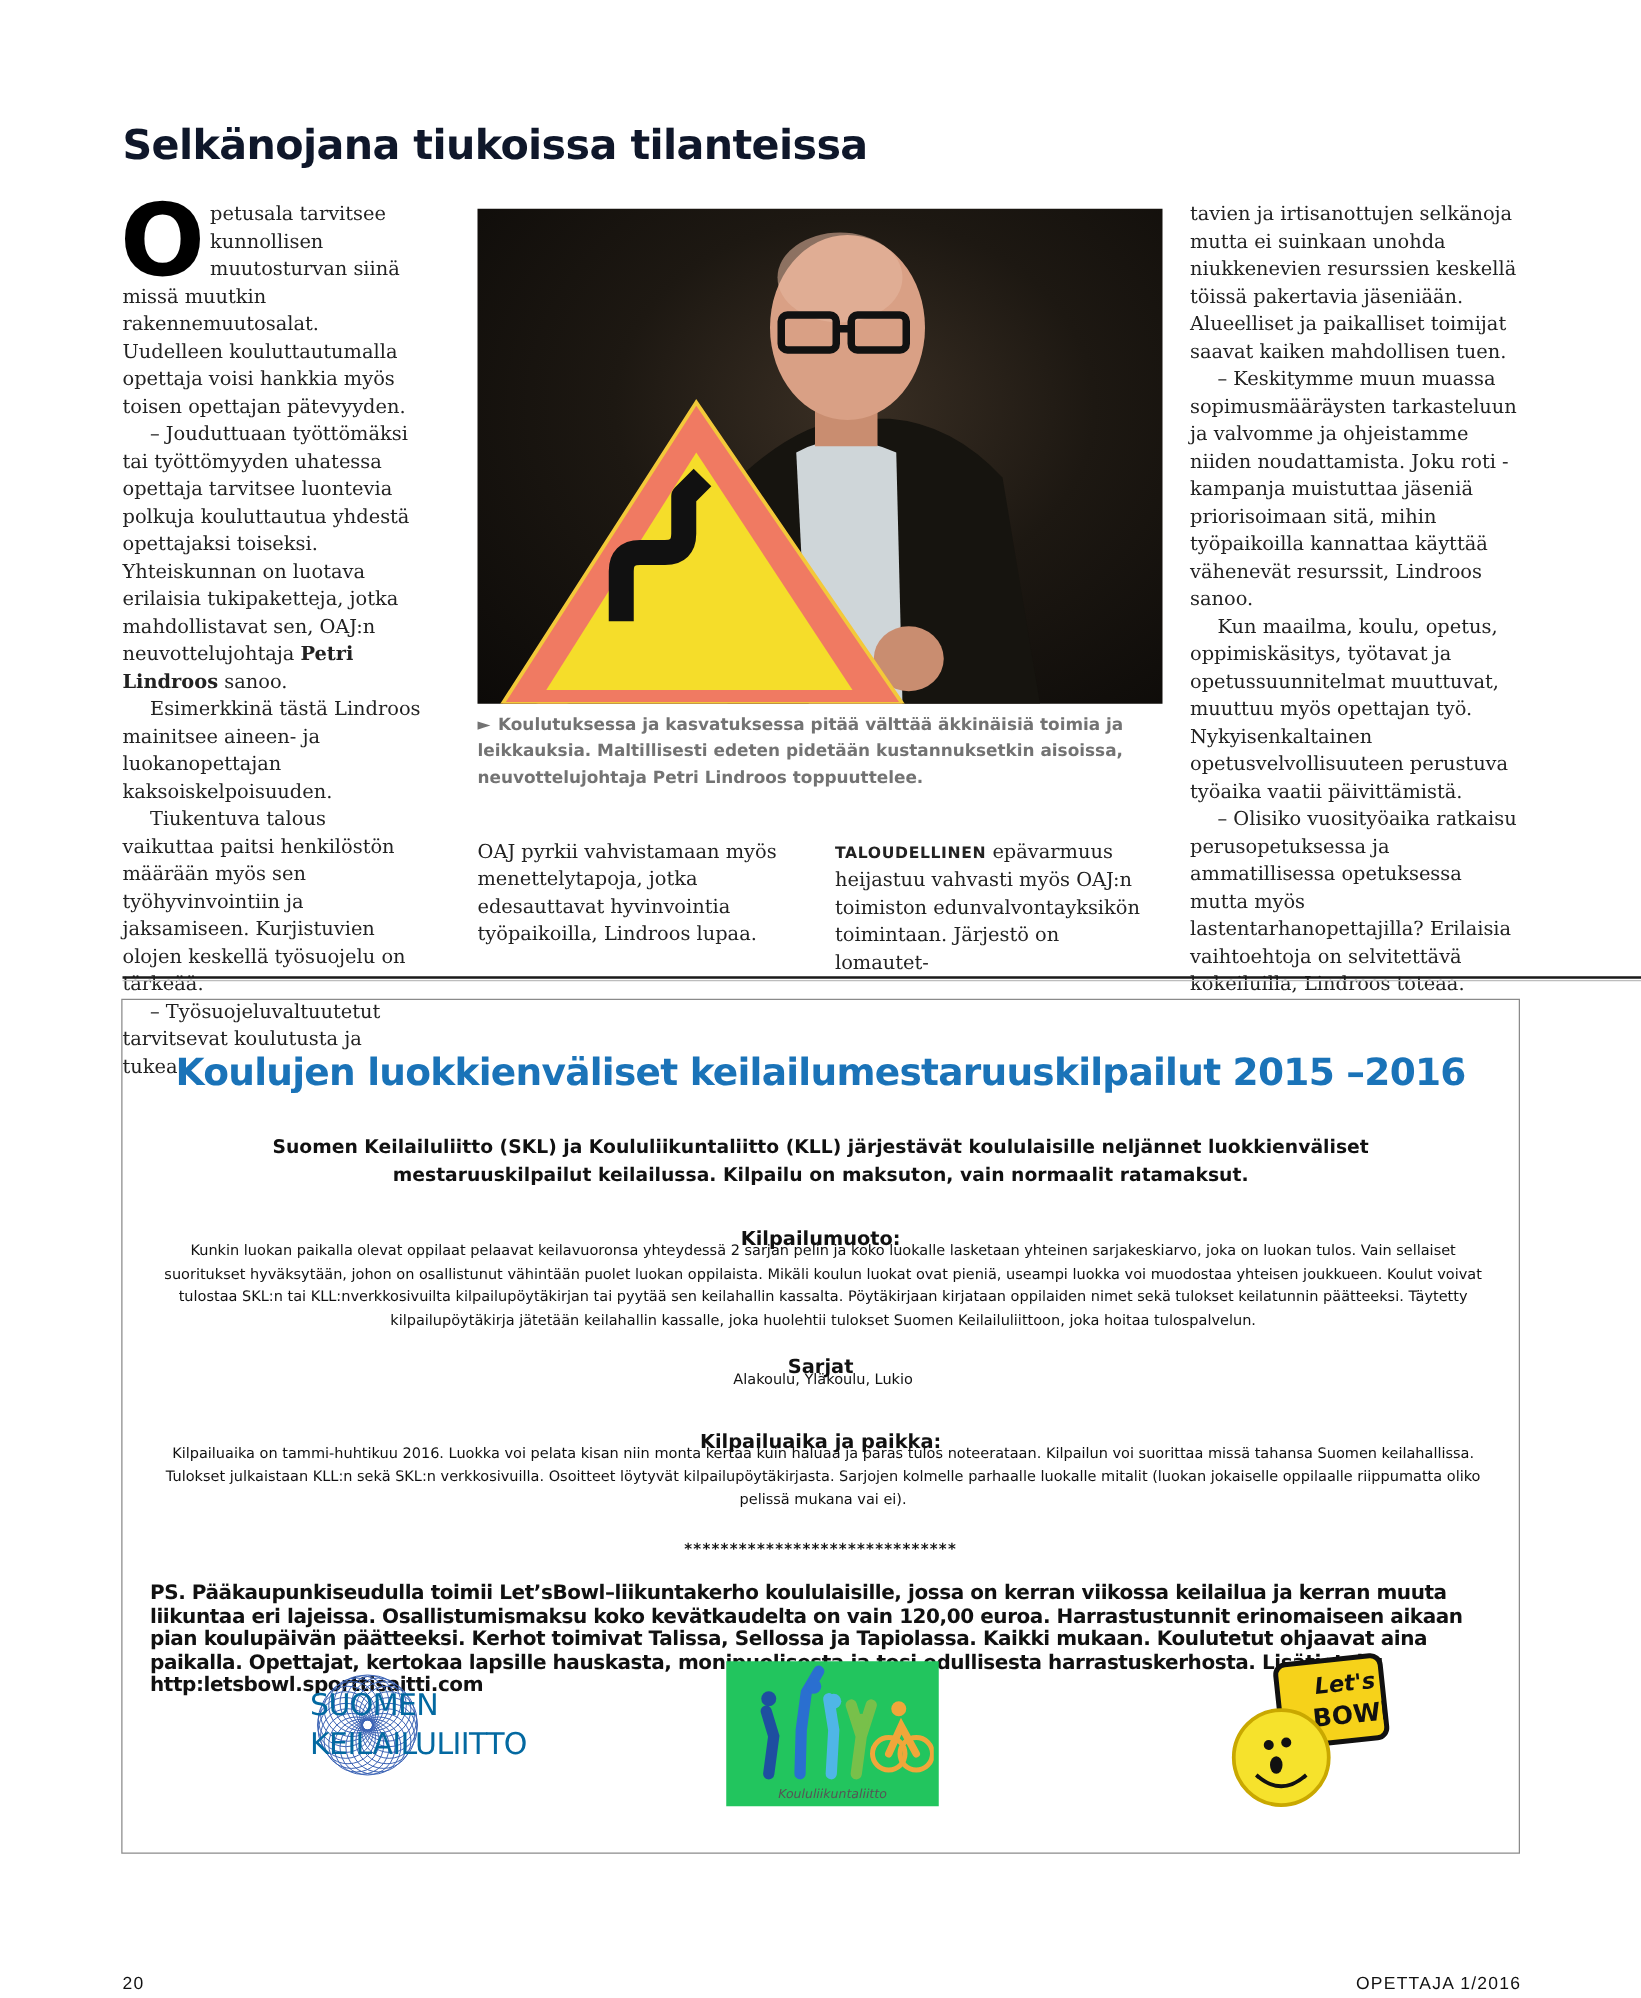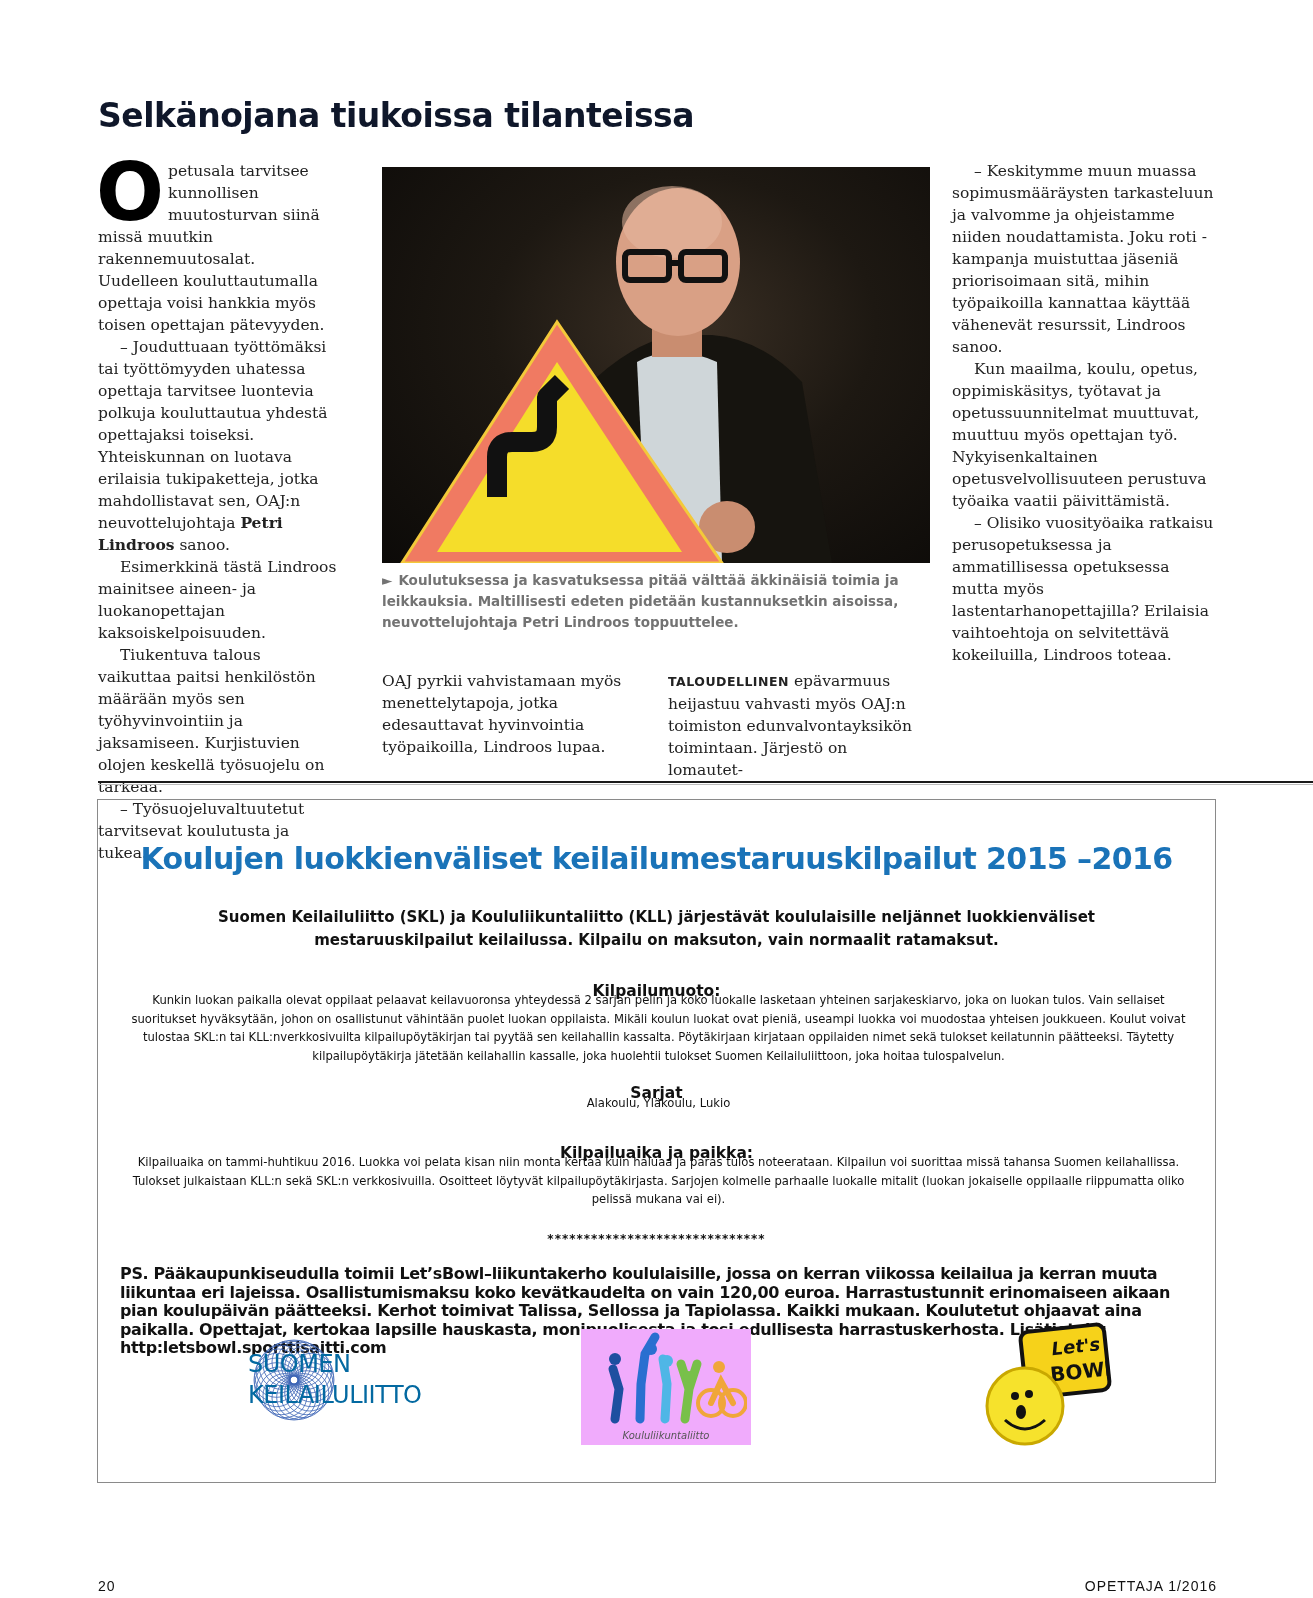--- a/index.html
+++ b/index.html
@@ -86,21 +86,21 @@
     font-size: 16px; line-height: 18.5px; letter-spacing: -0.35px; margin: 0;
   }
 
   .logo { position: absolute; }
   .logo-skl { left: 46px; top: 535px; width: 300px; height: 90px; }
   .logo-skl .txt {
     position: absolute; left: 104px; top: 14px;
     font-family: "DejaVu Sans", sans-serif; font-size: 24px; line-height: 31px;
     color: #0369a1; text-align: left; letter-spacing: -0.5px; font-weight: normal;
   }
-  .logo-kll { left: 483px; top: 529px; width: 170px; height: 116px; background: #f0abfc; }
+  .logo-kll { left: 483px; top: 529px; width: 170px; height: 116px; background: #22c55e; }
   .logo-kll .txt {
     position: absolute; left: 0; right: 0; bottom: 4px;
     font-family: "DejaVu Sans", sans-serif; font-size: 10px; color: #555; font-style: italic;
   }
   .logo-lb { left: 885px; top: 520px; width: 132px; height: 130px; }
 
   .folio {
     position: absolute; top: 1578px;
     font-family: Liberation Sans, sans-serif; font-size: 14px; letter-spacing: 1px; color: #111;
   }
@@ -157,20 +157,21 @@
 
 <div class="col col-2a">
   <p>OAJ pyrkii vahvistamaan myös menettelytapoja, jotka edesauttavat hyvinvointia työpaikoilla, Lindroos lupaa.</p>
 </div>
 
 <div class="col col-2b">
   <p><span class="lead-in">TALOUDELLINEN</span><span> epävarmuus heijastuu vahvasti myös OAJ:n toimiston edunvalvontayksikön toimintaan. Järjestö on lomautet-</span></p>
 </div>
 
 <div class="col col-3">
+  <p>tavien ja irtisanottujen selkänoja mutta ei suinkaan unohda niukkenevien resurssien keskellä töissä pakertavia jäseniään. Alueelliset ja paikalliset toimijat saavat kaiken mahdollisen tuen.</p>
   <p class="indent">– Keskitymme muun muassa sopimusmääräysten tarkasteluun ja valvomme ja ohjeistamme niiden noudattamista. Joku roti -kampanja muistuttaa jäseniä priorisoimaan sitä, mihin työpaikoilla kannattaa käyttää vähenevät resurssit, Lindroos sanoo.</p>
   <p class="indent">Kun maailma, koulu, opetus, oppimiskäsitys, työtavat ja opetussuunnitelmat muuttuvat, muuttuu myös opettajan työ. Nykyisenkaltainen opetusvelvollisuuteen perustuva työaika vaatii päivittämistä.</p>
   <p class="indent">– Olisiko vuosityöaika ratkaisu perusopetuksessa ja ammatillisessa opetuksessa mutta myös lastentarhanopettajilla? Erilaisia vaihtoehtoja on selvitettävä kokeiluilla, Lindroos toteaa.</p>
 </div>
 
 <div class="rule"></div>
 <div class="rule2"></div>
 
 <div class="ad">
   <h2 class="ad-title">Koulujen luokkienväliset keilailumestaruuskilpailut 2015 –2016</h2>

